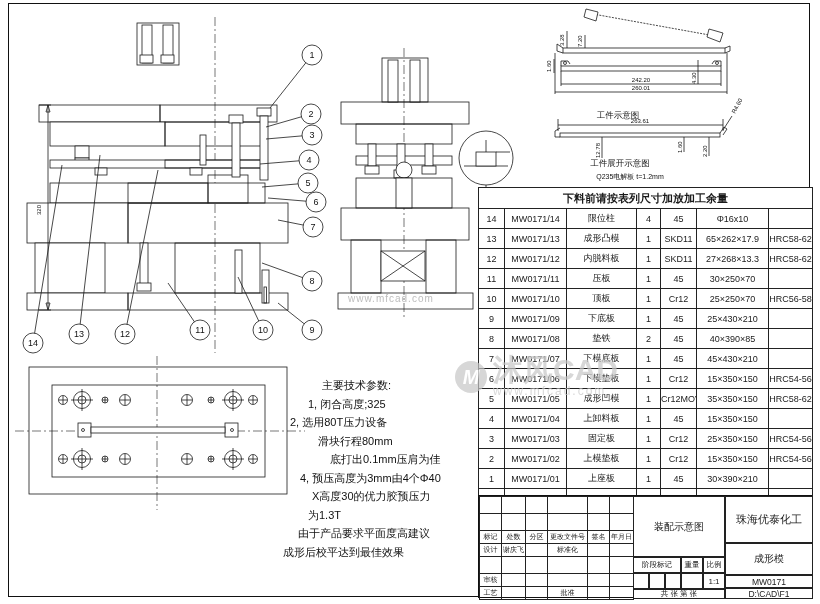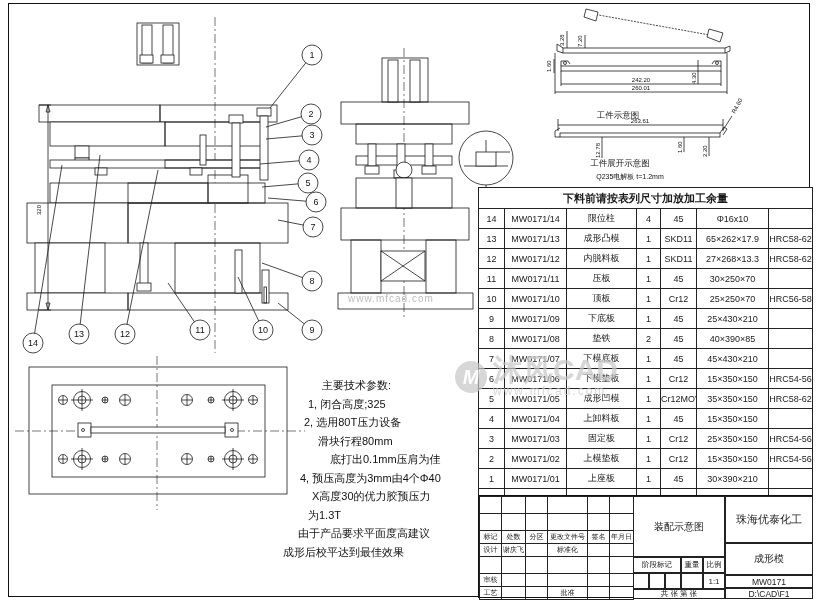--- a/index.html
+++ b/index.html
@@ -11,21 +11,21 @@
   svg line,svg path,svg rect,svg circle,svg polygon,svg polyline{stroke:#1b1b1b;stroke-width:0.8;fill:none;}
   svg .f{fill:#fff;}
   svg .cl{stroke-dasharray:9,3,2,3;stroke-width:0.6;}
   svg text{stroke:none;fill:#111;font-family:"Liberation Sans",sans-serif;}
   .dimt{font-size:6px;}
   .lbl{font-size:8.5px;}
   #notes{position:absolute;left:283px;top:376px;z-index:2;font-size:11px;
          line-height:18.5px;white-space:nowrap;color:#111;}
   #notes div:nth-child(1){margin-left:39px}
   #notes div:nth-child(2){margin-left:25px}
-  #notes div:nth-child(3){margin-left:21px}
+  #notes div:nth-child(3){margin-left:7px}
   #notes div:nth-child(4){margin-left:35px}
   #notes div:nth-child(5){margin-left:47px}
   #notes div:nth-child(6){margin-left:17px}
   #notes div:nth-child(7){margin-left:29px}
   #notes div:nth-child(8){margin-left:25px}
   #notes div:nth-child(9){margin-left:15px}
   #notes div:nth-child(10){margin-left:0}
   #notes div:nth-child(11){margin-left:9px}
   #bom{position:absolute;left:478px;top:187px;width:334px;z-index:3;
        border-collapse:collapse;table-layout:fixed;background:#fff;}

